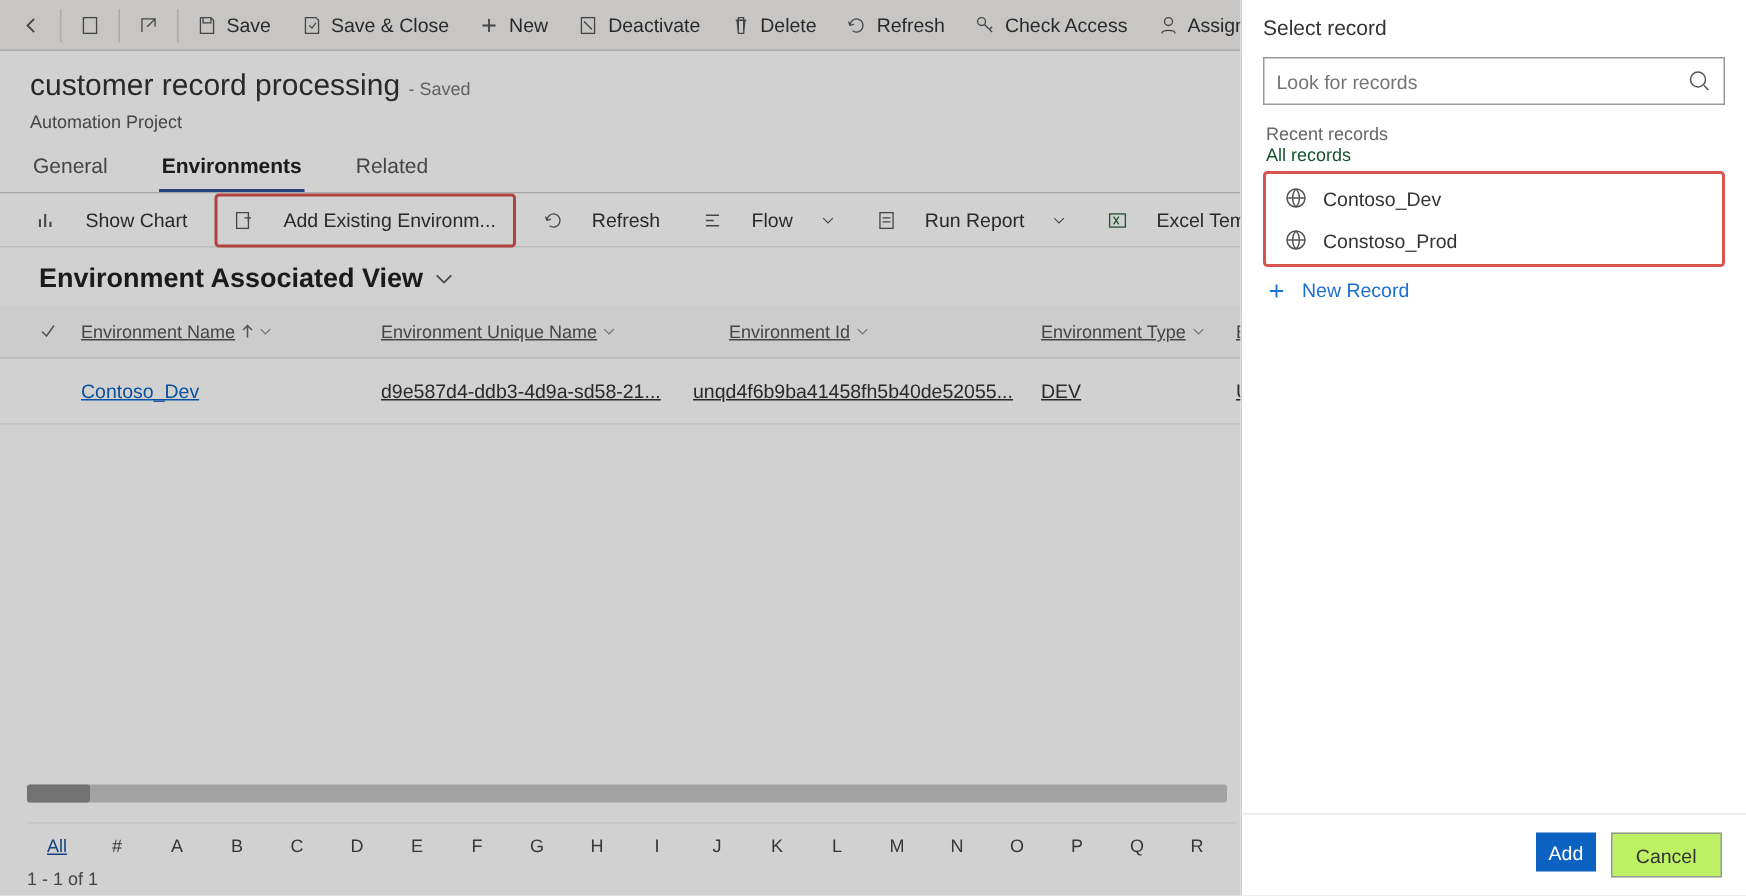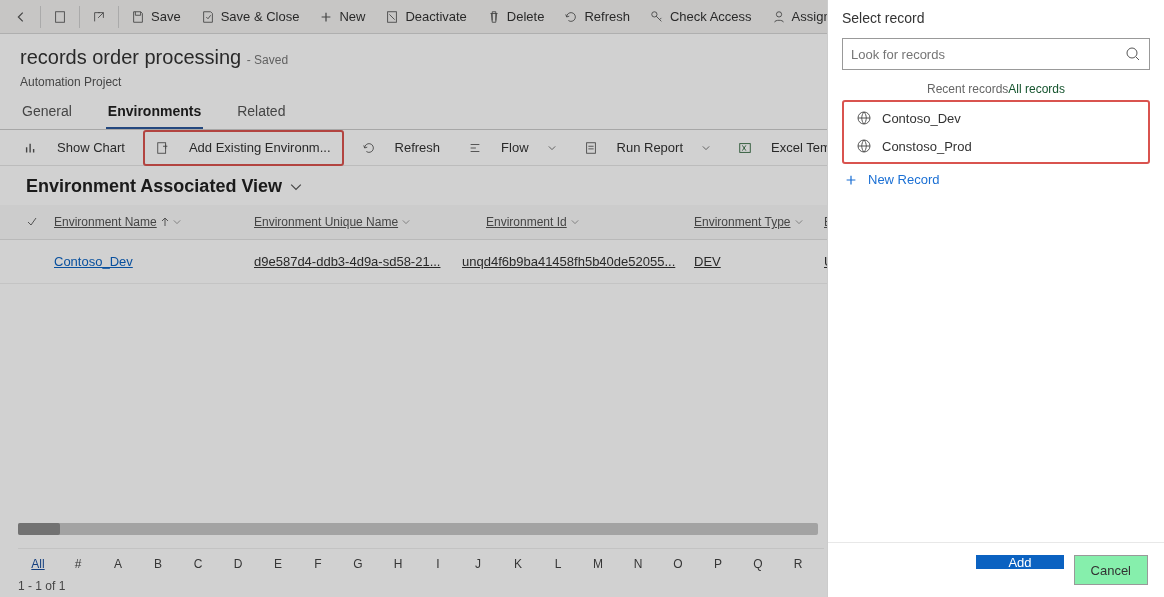--- a/index.html
+++ b/index.html
@@ -72,28 +72,28 @@
   
   .panel {
     position: absolute; right:0; top:0; width: 337px; height:597px; background:#fff; z-index:20;
     border-left:1px solid #ccc; display:flex; flex-direction:column;
   }
   .panel .phdr { padding: 10px 14px 4px; font-size:14px; color:#333; }
   .panel .search {
     margin: 8px 14px 12px; height:32px; border:1px solid #999; display:flex; align-items:center; padding:0 8px; justify-content: space-between;
   }
   .panel .search input { border:none; outline:none; font-size:13px; flex:1; color:#555; background:transparent; }
-  .panel .labrow { display:flex; justify-content: center; padding: 0 16px 4px; font-size:12px; color:#666; }
+  .panel .labrow { display:flex; justify-content: center; padding: 0 16px 4px; font-size:12px; color:#666;flex-direction:column; }
   .panel .labrow a { color:#14532d; text-decoration:none; cursor:pointer; }
   .recbox { margin:0 14px; border:2px solid #d9534f; border-radius:3px; padding:2px 0; }
   .recitem { display:flex; align-items:center; gap:10px; padding:6px 12px; font-size:13px; color:#333; cursor:pointer;}
   .newrec { display:flex; align-items:center; gap:10px; padding:8px 16px; font-size:13px; color:#1a6fd4; cursor:pointer;}
   .pfoot { margin-top:auto; display:flex; justify-content:flex-end; gap:10px; padding:12px 16px; border-top:1px solid #e8e8e8; }
-  .btn-pri { background:#0b62c1; color:#fff; border:none; height:14px; padding:0 32px; font-size:13px; cursor:pointer; }
-  .btn-sec { background:#86efac; color:#333; border:1px solid #999; height:30px; padding:0 16px; font-size:13px; cursor:pointer; }
+  .btn-pri { background:#0b62c1; color:#fff; border:none; height:26px; padding:0 8px; font-size:13px; cursor:pointer; }
+  .btn-sec { background:#bef264; color:#333; border:1px solid #999; height:30px; padding:0 16px; font-size:13px; cursor:pointer; }
   svg { flex-shrink:0; }
 </style>
 </head>
 <body>
 
 <div class="main">
 
   <div class="cmdbar">
     <div class="btn">
         <svg width="14" height="14" viewBox="0 0 16 16">
@@ -162,21 +162,21 @@
           <circle cx="8" cy="5" r="3" stroke="#555" fill="none"></circle>
           <path d="M3 14c0-3 10-3 10 0" stroke="#555" fill="none"></path>
         </svg>
         <span>Assign</span>
       </div>
   </div>
 
   <div class="hdr">
     <div class="hdr-left">
       <div class="title">
-        <span>records order processing</span>
+        <span>customer record processing</span>
         <span class="saved">- Saved</span>
       </div>
       <div class="subtitle">Automation Project</div>
     </div>
     <div class="hdr-right">
       <div class="code">AP-000001048</div>
       <div class="label">Automation Project Num</div>
     </div>
   </div>
 

